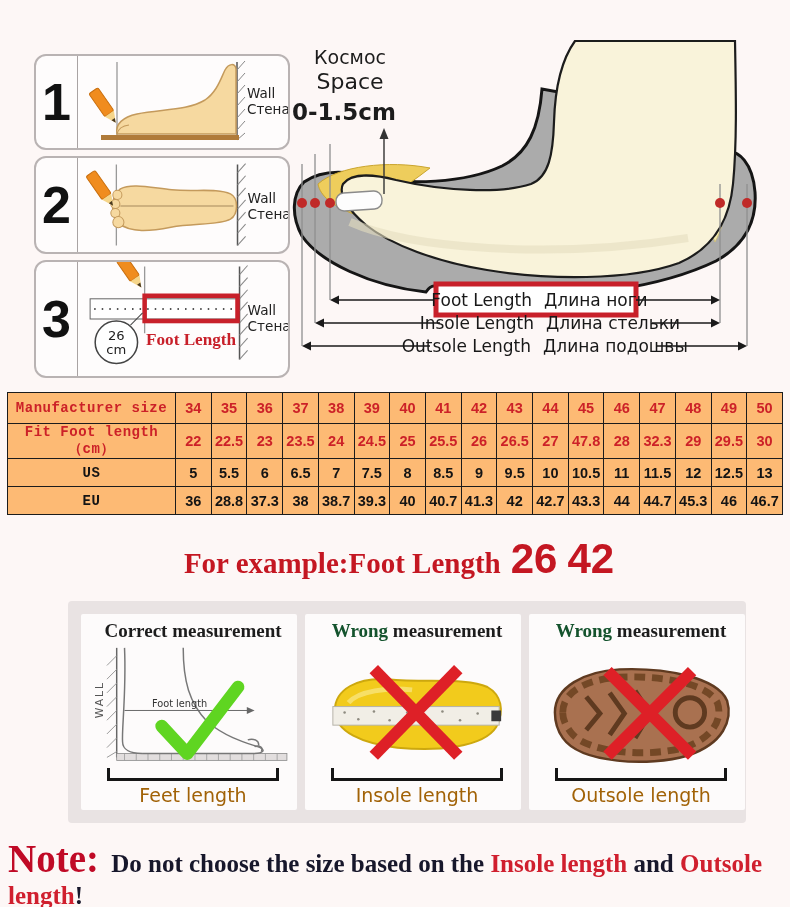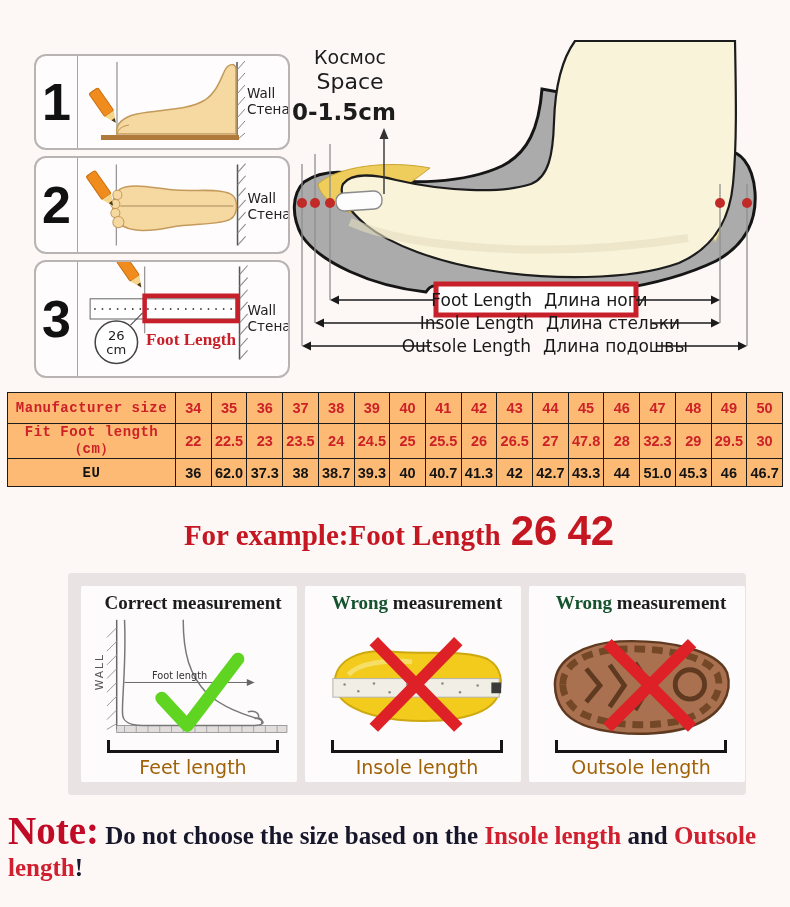--- a/index.html
+++ b/index.html
@@ -81,21 +81,21 @@
   }
   .caption { font-size:19px; color:#a16207; margin-top:3px; font-family:"DejaVu Sans",sans-serif; }
   .panel-small-t { font-size:10px; fill:#333; font-family:"DejaVu Sans",sans-serif; }
   .panel-wall-t { font-size:11px; fill:#555; font-family:"DejaVu Sans",sans-serif; letter-spacing:2px; }
 
   
   .note {
     margin:14px 6px 0 8px; font-family:"Liberation Serif","DejaVu Serif",serif;
     font-weight:bold; font-size:25px; color:#17172b; line-height:1.15;
   }
-  .note-label { font-size:39px; color:#c00a26; }
+  .note-label { font-size:39px; color:#c00a26; margin-right:6px; }
   .note .red { color:#d01f2e; }
 </style>
 </head>
 <body>
 
 <div class="page">
 
   <div class="top-section">
 
     <div class="steps">
@@ -307,35 +307,55 @@
           <td class="cell red">26.5</td>
           <td class="cell red">27</td>
           <td class="cell red">47.8</td>
           <td class="cell red">28</td>
           <td class="cell red">32.3</td>
           <td class="cell red">29</td>
           <td class="cell red">29.5</td>
           <td class="cell red">30</td>
         </tr>
         <tr>
+          <td class="row-label black">US</td>
+          <td class="cell black">5</td>
+          <td class="cell black">5.5</td>
+          <td class="cell black">6</td>
+          <td class="cell black">6.5</td>
+          <td class="cell black">7</td>
+          <td class="cell black">7.5</td>
+          <td class="cell black">8</td>
+          <td class="cell black">8.5</td>
+          <td class="cell black">9</td>
+          <td class="cell black">9.5</td>
+          <td class="cell black">10</td>
+          <td class="cell black">10.5</td>
+          <td class="cell black">11</td>
+          <td class="cell black">11.5</td>
+          <td class="cell black">12</td>
+          <td class="cell black">12.5</td>
+          <td class="cell black">13</td>
+        </tr>
+        <tr>
           <td class="row-label black">EU</td>
           <td class="cell black">36</td>
-          <td class="cell black">62.0</td>
+          <td class="cell black">28.8</td>
           <td class="cell black">37.3</td>
           <td class="cell black">38</td>
           <td class="cell black">38.7</td>
           <td class="cell black">39.3</td>
           <td class="cell black">40</td>
           <td class="cell black">40.7</td>
           <td class="cell black">41.3</td>
           <td class="cell black">42</td>
           <td class="cell black">42.7</td>
           <td class="cell black">43.3</td>
           <td class="cell black">44</td>
-          <td class="cell black">51.0</td>
+          <td class="cell black">44.7</td>
           <td class="cell black">45.3</td>
           <td class="cell black">46</td>
           <td class="cell black">46.7</td>
         </tr>
       </tbody>
     </table>
 
   <div class="example">
     <span class="ex-text">For example:Foot Length</span>
     <span class="ex-num">26</span>

